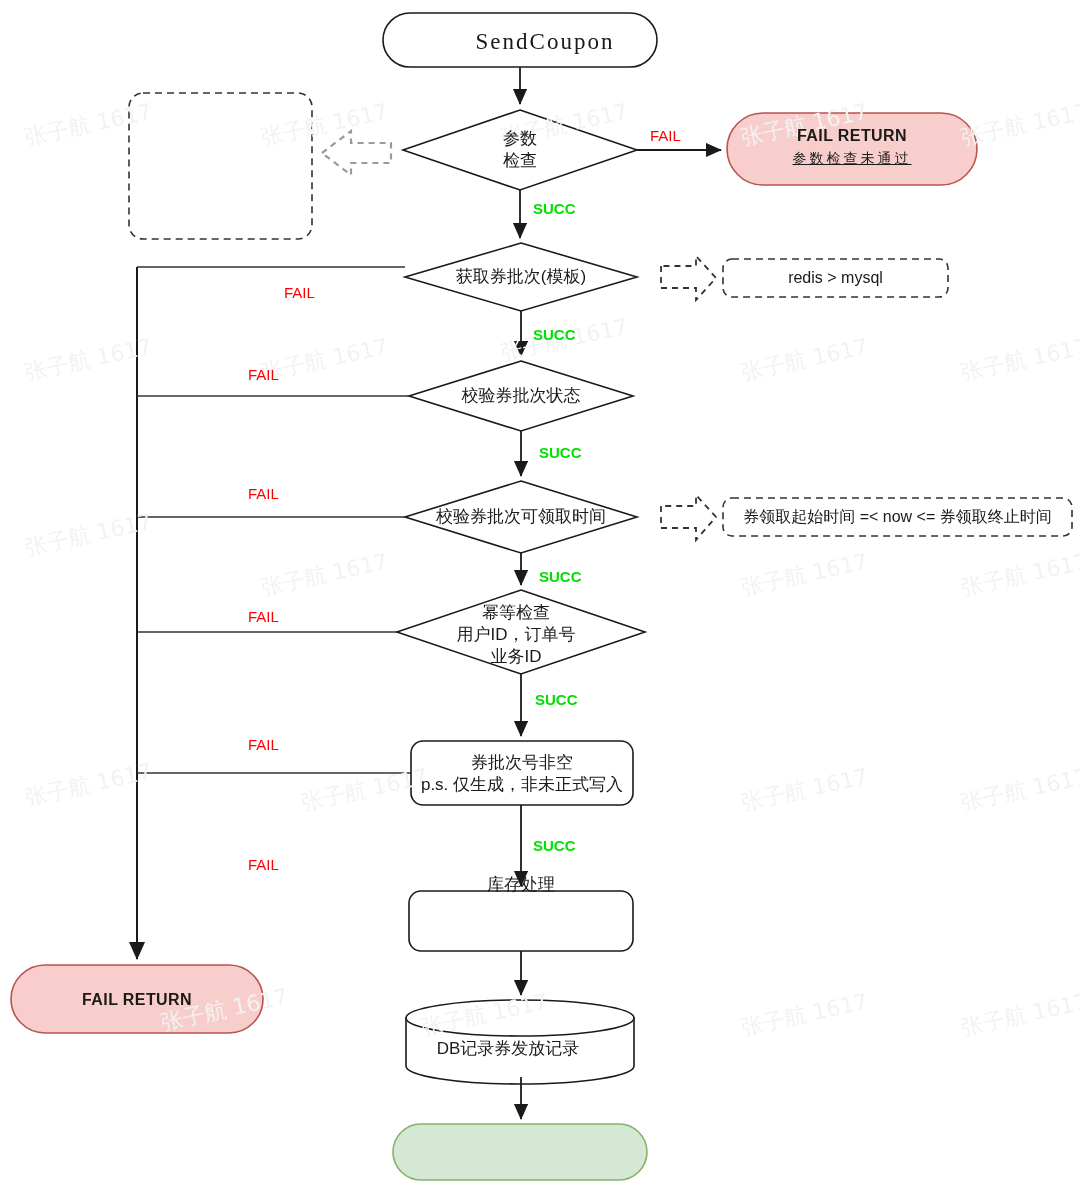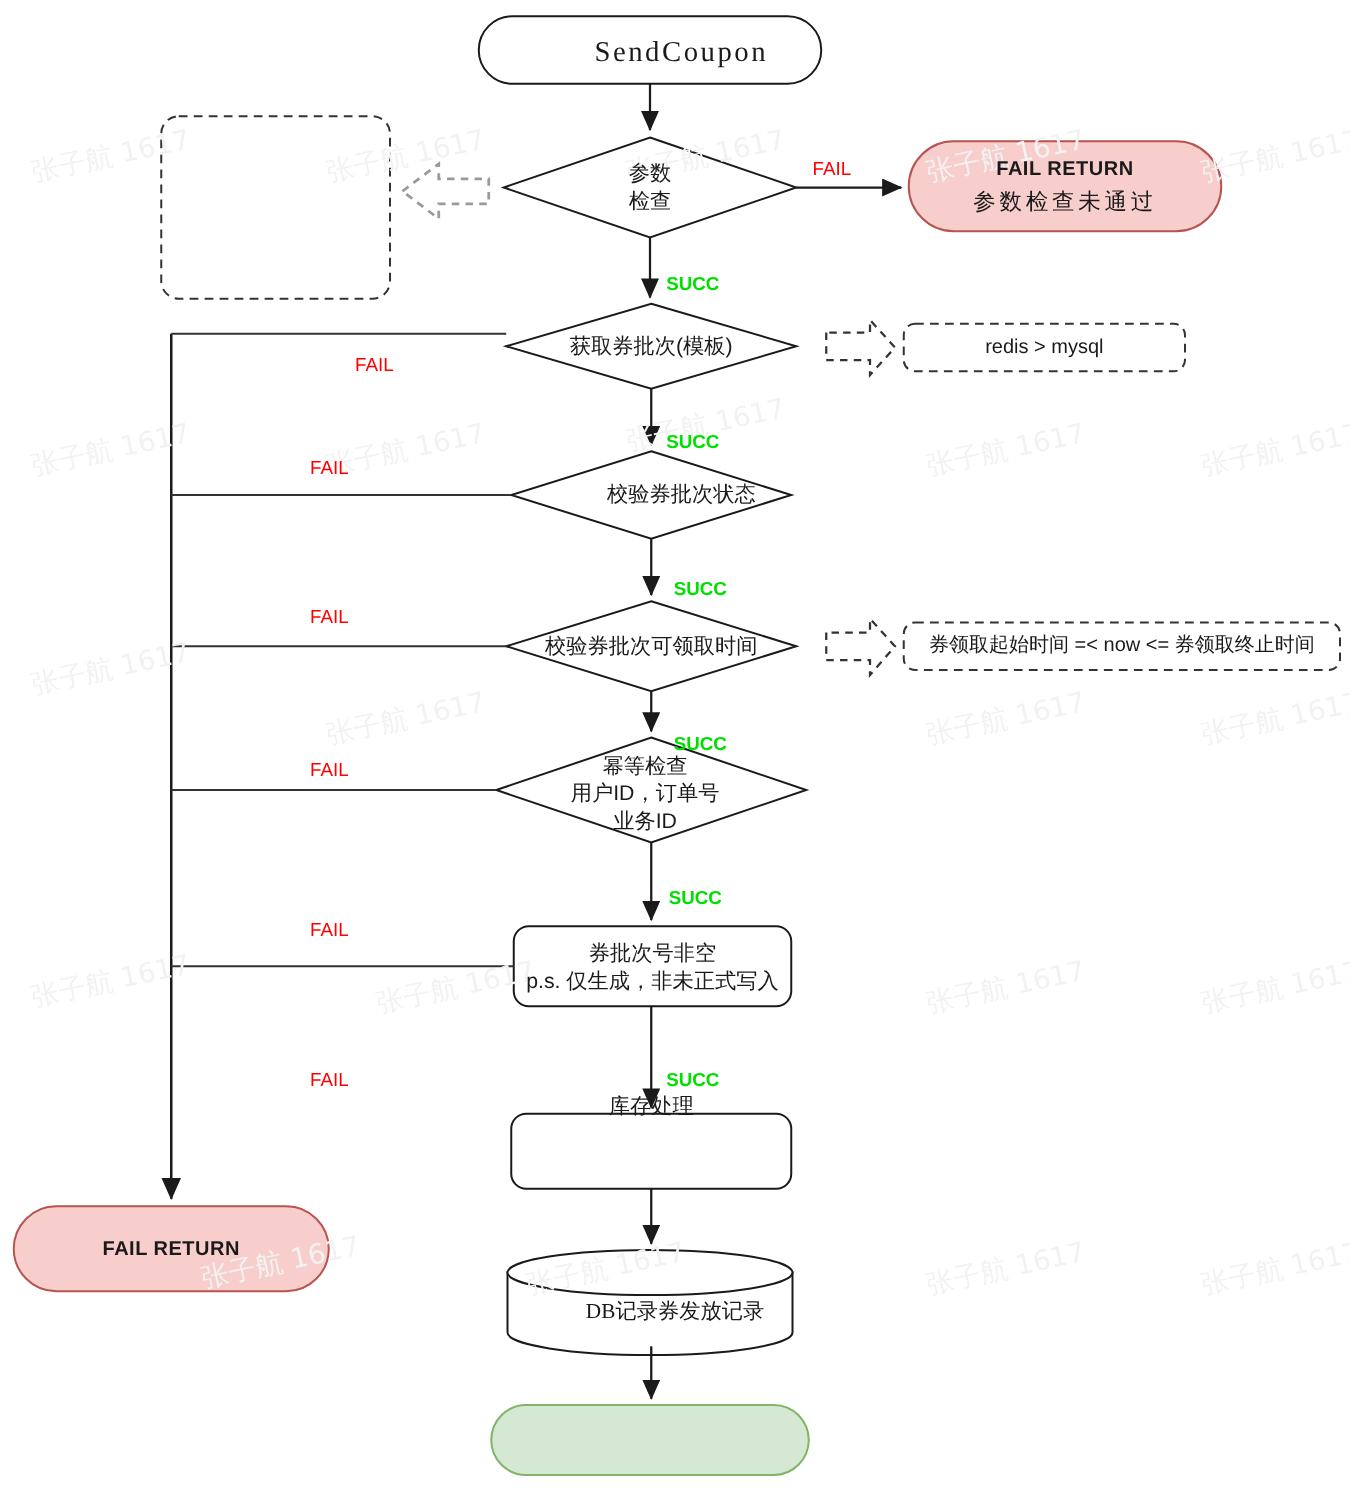--- a/index.html
+++ b/index.html
@@ -51,34 +51,34 @@
     line-height: 1.28;
     white-space: pre;
     z-index: 10;
     pointer-events: none;
   }
   .f-sans   { font-family: "Liberation Sans", "DejaVu Sans", sans-serif; }
   .f-serif  { font-family: "Liberation Serif", "DejaVu Serif", serif; }
   .t-title  { font-size: 23px; letter-spacing: 2px; }
   .t-cn     { font-size: 17px; }
   .t-ret    { font-size: 16px; font-weight: bold; letter-spacing: .4px; }
-  .t-ret-cn { font-size: 18px; letter-spacing: 3px; }
+  .t-ret-cn { font-size: 14px; letter-spacing: 3px; text-decoration: underline; }
   .t-anno   { font-size: 16px; }
   .t-anno-right { text-align: right; line-height: 1.45; font-size: 16px; }
   .edge-label {
     position: absolute;
     font-family: "Liberation Sans", "DejaVu Sans", sans-serif;
     font-size: 15px;
     font-weight: bold;
     z-index: 10;
     white-space: nowrap;
     pointer-events: none;
   }
   .lbl-fail { color: #ff0000; font-weight: normal; }
-  .lbl-succ { color: #00e000; margin-top: 19px; }
+  .lbl-succ { color: #00e000; }
 </style>
 </head>
 <body>
 
 <div id="canvas">
 
   <div id="watermark-layer">
     <div class="watermark" style="left:24px;  top:110px;">张子航 1617</div>
     <div class="watermark" style="left:260px; top:110px;">张子航 1617</div>
     <div class="watermark" style="left:500px; top:110px;">张子航 1617</div>
@@ -185,34 +185,34 @@
   <div class="node-label f-serif t-title" style="left:383px; top:27px; width:324px;">SendCoupon</div>
 
   <div class="node-label f-sans t-cn" style="left:440px; top:128px; width:160px;">参数
 检查</div>
 
   <div class="node-label f-sans t-ret" style="left:727px; top:126px; width:250px;">FAIL RETURN</div>
   <div class="node-label f-serif t-ret-cn" style="left:727px; top:150px; width:250px;">参数检查未通过</div>
 
   <div class="node-label f-sans t-cn" style="left:411px; top:266px; width:220px;">获取券批次(模板)</div>
 
-  <div class="node-label f-sans t-cn" style="left:435px; top:385px; width:220px;">校验券批次状态</div>
+  <div class="node-label f-sans t-cn" style="left:411px; top:385px; width:220px;">校验券批次状态</div>
 
   <div class="node-label f-sans t-cn" style="left:401px; top:506px; width:240px;">校验券批次可领取时间</div>
 
   <div class="node-label f-sans t-cn" style="left:396px; top:602px; width:240px;">幂等检查
 用户ID，订单号
 业务ID</div>
 
   <div class="node-label f-sans t-cn" style="left:411px; top:752px; width:222px;">券批次号非空
 p.s. 仅生成，非未正式写入</div>
 
   <div class="node-label f-sans t-cn" style="left:409px; top:874px; width:224px;">库存处理</div>
 
-  <div class="node-label f-sans t-cn" style="left:426px; top:1038px; width:228px;font-family:Liberation Serif, serif;">DB记录券发放记录</div>
+  <div class="node-label f-sans t-cn" style="left:394px; top:1038px; width:228px;">DB记录券发放记录</div>
 
   <div class="node-label f-sans t-ret" style="left:11px; top:990px; width:252px;">FAIL RETURN</div>
 
 
 
   <div class="node-label f-sans t-anno" style="left:723px; top:268px; width:225px;">redis &gt; mysql</div>
 
   <div class="node-label f-sans t-anno" style="left:723px; top:507px; width:349px;">券领取起始时间 =&lt; now &lt;= 券领取终止时间</div>
 
   <div class="edge-label lbl-fail" style="left:650px; top:127px;">FAIL</div>

